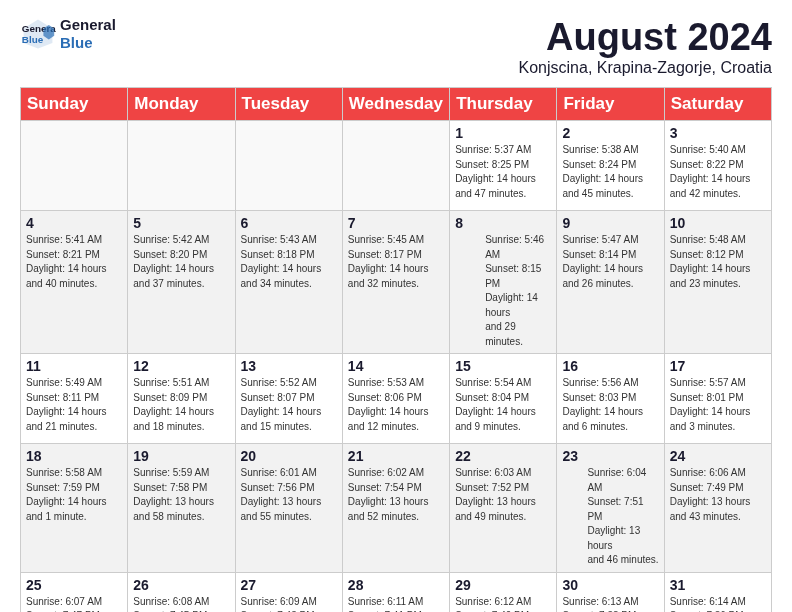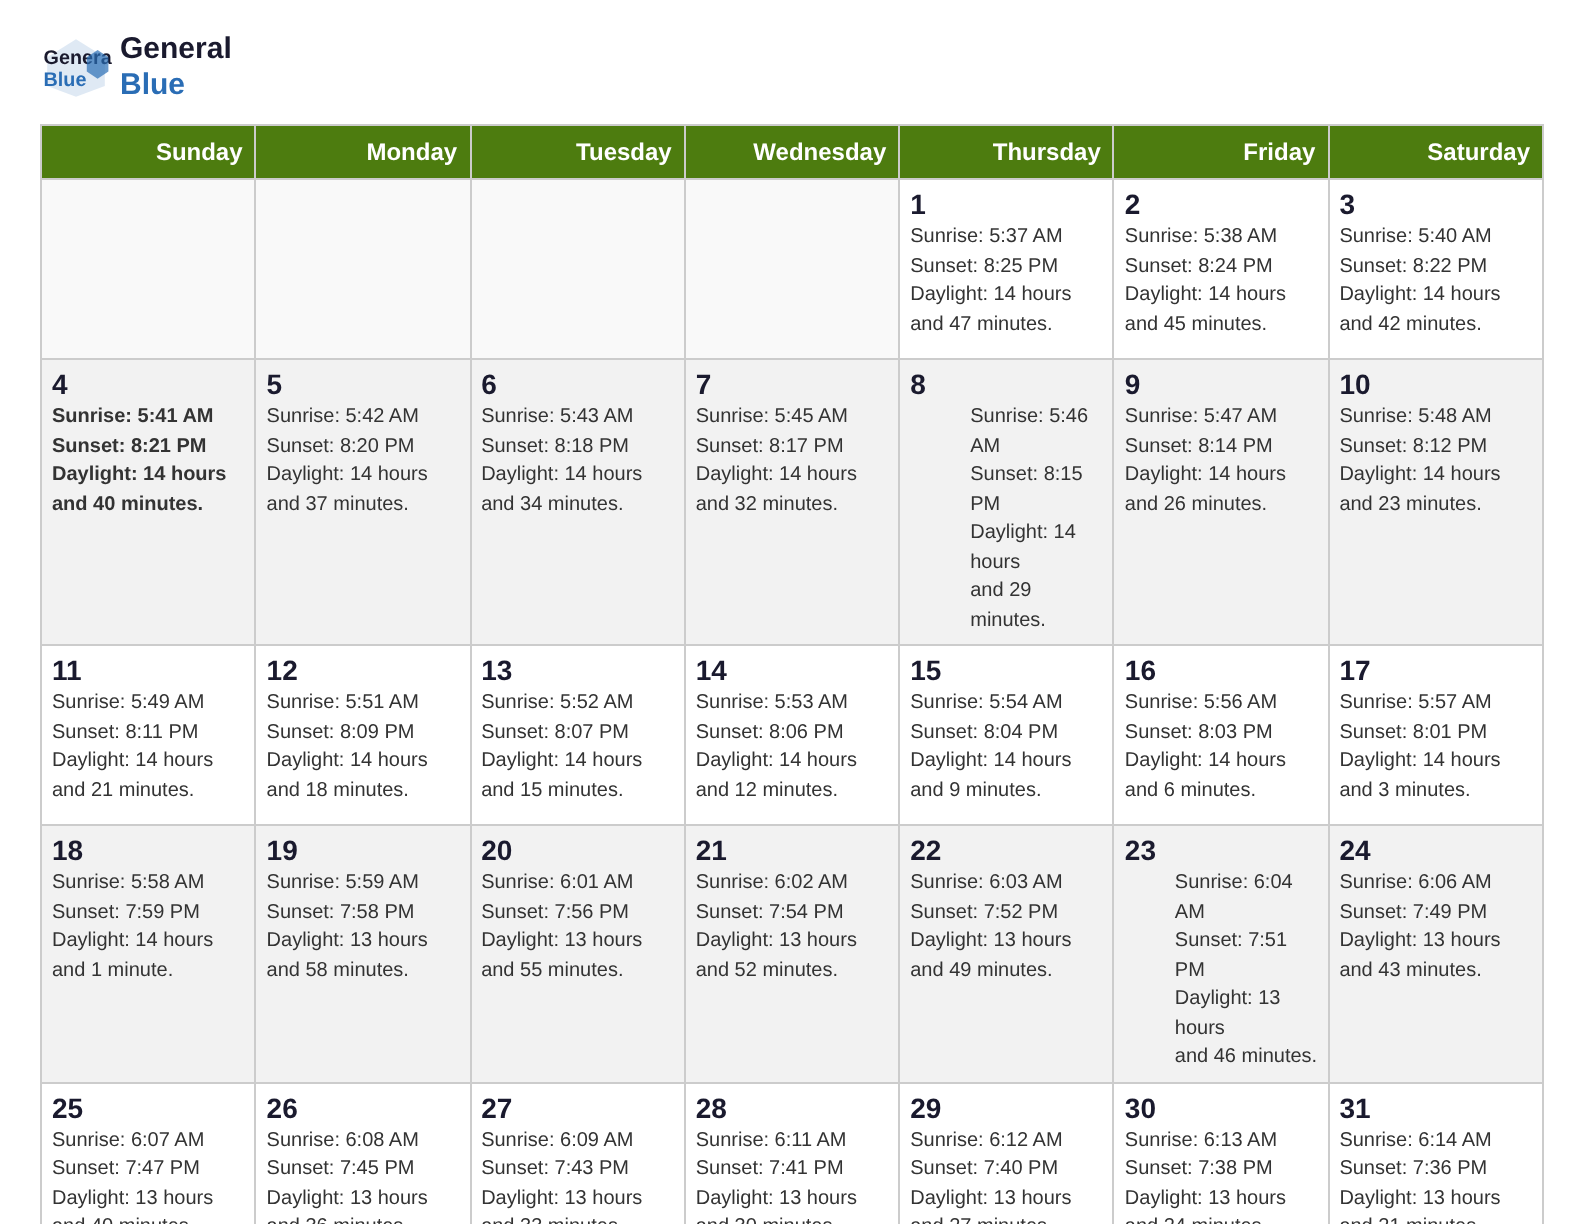--- a/index.html
+++ b/index.html
@@ -5,21 +5,21 @@
     * { box-sizing: border-box; margin: 0; padding: 0; }
     body { font-family: Arial, sans-serif; background: #fff; width: 792px; min-height: 612px; }
     .page { width: 792px; padding: 16px 20px 16px 20px; }
     .header { display: flex; justify-content: space-between; align-items: flex-start; margin-bottom: 10px; }
     .logo { display: flex; align-items: center; }
     .logo-icon { width: 36px; height: 36px; margin-right: 4px; }
     .title-block { text-align: right; }
     .main-title { font-size: 38px; font-weight: bold; color: #1a1a2e; }
     .subtitle { font-size: 16px; color: #1a1a2e; }
     table { width: 100%; border-collapse: collapse; table-layout: fixed; }
-    th { background-color: #4d7c0f; color: #fff; text-align: right; padding: 6px 6px; font-size: 12px; font-weight: bold; border: 1px solid #ccc; }
+    th { background-color: #ef4444; color: #fff; text-align: left; padding: 6px 6px; font-size: 17px; font-weight: bold; border: 1px solid #ccc; }
     td { border: 1px solid #ccc; vertical-align: top; padding: 4px 5px; font-size: 10.5px; color: #222; background: #fff; height: 90px; }
     td.empty { background: #f9f9f9; }
     td.shaded { background: #f2f2f2; }
     .day-num { font-size: 14px; font-weight: bold; color: #1a1a2e; display: block; margin-bottom: 2px; }
     .day-info { font-size: 10px; color: #333; line-height: 1.45; }
   </style>
 </head>
 <body>
 
 <div class="page">
@@ -32,20 +32,22 @@
         <text x="2" y="30" font-size="11" font-weight="bold" fill="#2a6db5" font-family="Arial">Blue</text>
         <polygon points="32,10 38,14 38,22 32,26 26,22 26,14" fill="#2a6db5" opacity="0.7"></polygon>
       </svg>
       <div>
         <div style="font-size:15px;font-weight:bold;color:#1a1a2e;line-height:1.2;">
           <span style="color:#1a1a2e;">General</span><br><span style="color:#2a6db5;">Blue</span>
         </div>
       </div>
     </div>
     <div class="title-block">
+      <div class="main-title">August 2024</div>
+      <div class="subtitle">Konjscina, Krapina-Zagorje, Croatia</div>
     </div>
   </div>
 
   <table>
     <thead>
       <tr>
       <th>Sunday</th>
           <th>Monday</th>
           <th>Tuesday</th>
           <th>Wednesday</th>
@@ -78,21 +80,21 @@
             <span class="day-num">3</span>
             <div class="day-info" style="white-space: pre-line;">Sunrise: 5:40 AM
 Sunset: 8:22 PM
 Daylight: 14 hours
 and 42 minutes.</div>
           </td>
         </tr>
         <tr>
           <td class="shaded">
             <span class="day-num">4</span>
-            <div class="day-info" style="white-space: pre-line; font-weight: bold;">Sunrise: 5:41 AM
+            <div class="day-info" style="white-space: pre-line;">Sunrise: 5:41 AM
 Sunset: 8:21 PM
 Daylight: 14 hours
 and 40 minutes.</div>
           </td>
           <td class="shaded">
             <span class="day-num">5</span>
             <div class="day-info" style="white-space: pre-line;">Sunrise: 5:42 AM
 Sunset: 8:20 PM
 Daylight: 14 hours
 and 37 minutes.</div>

